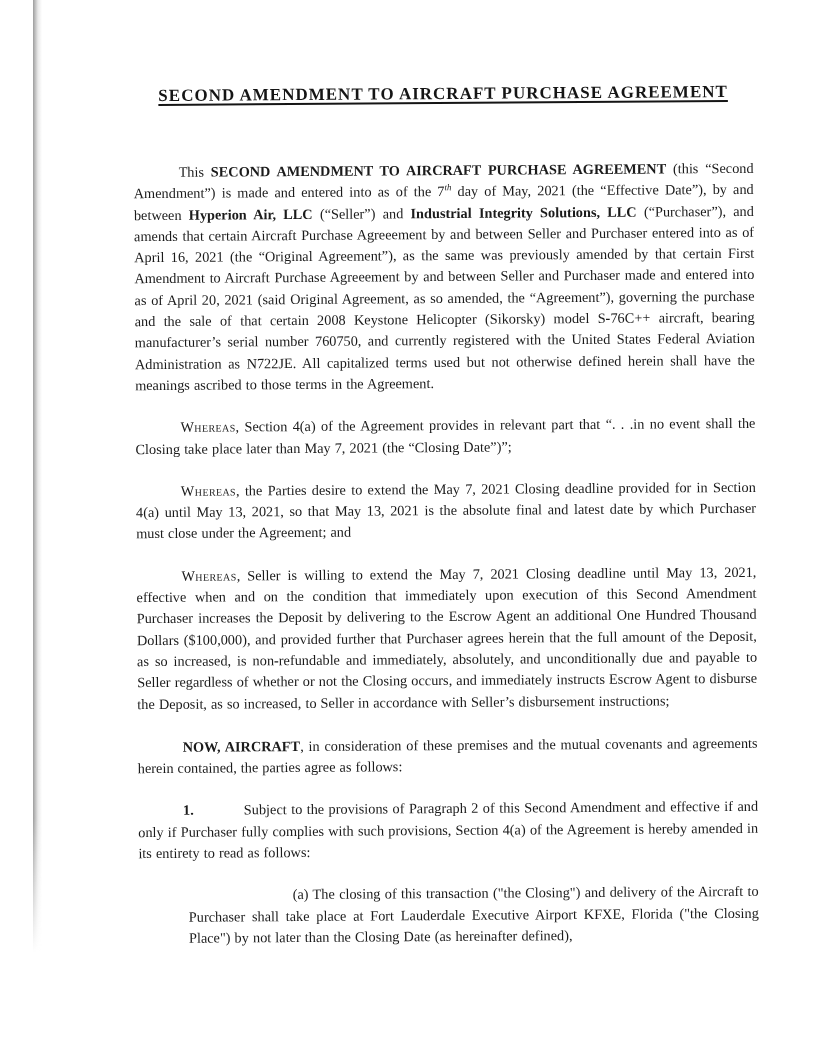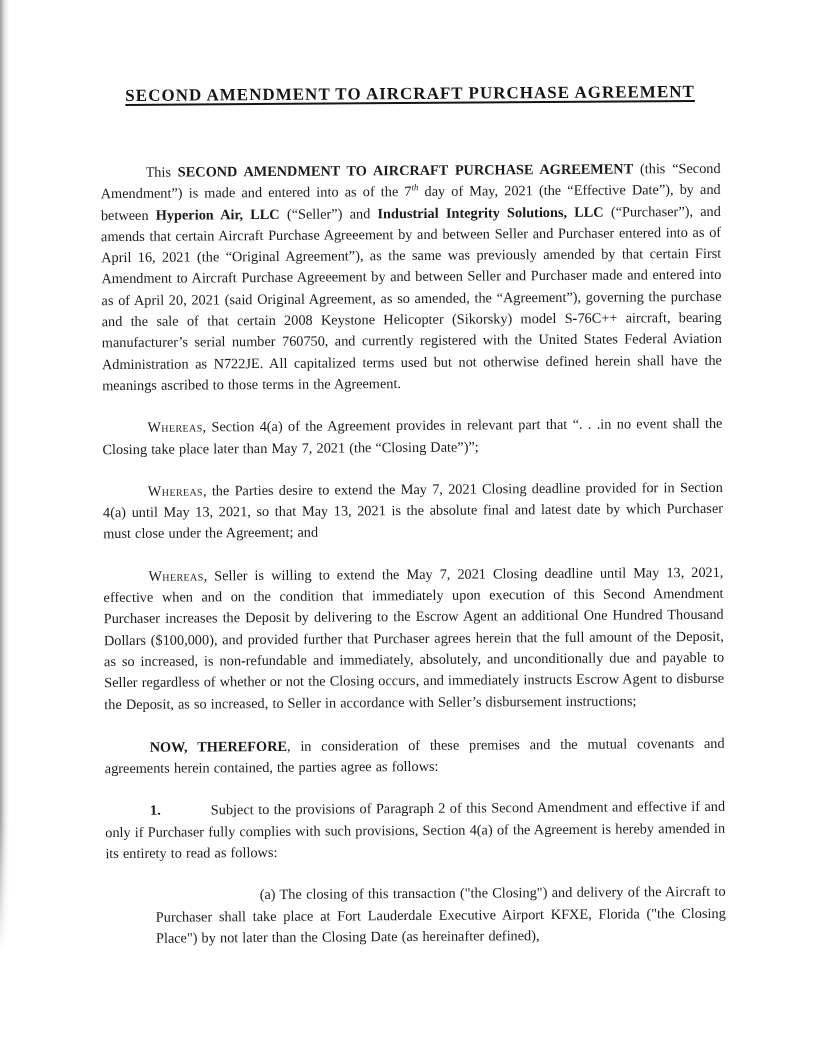--- a/index.html
+++ b/index.html
@@ -8,20 +8,21 @@
     width: 816px; height: 1056px;
     background: #ffffff;
     overflow: hidden;
   }
   .page {
     position: relative;
     width: 665px; height: 1056px;
     background: #ffffff;
     font-family: "Liberation Serif", "DejaVu Serif", serif;
     color: #1b1b1b;
+    margin-left: 33px;
   }
   
   .scan-edge {
     position: absolute;
     left: 0; top: 0;
     width: 9px; height: 952px;
     background: linear-gradient(to right, rgba(125,125,125,0.75), rgba(190,190,190,0.35) 55%, rgba(255,255,255,0));
     -webkit-mask-image: linear-gradient(to bottom, #000 0%, #000 86%, transparent 100%);
             mask-image: linear-gradient(to bottom, #000 0%, #000 86%, transparent 100%);
   }
@@ -66,18 +67,18 @@
 
 <div class="page">
   <div class="scan-edge"></div>
   <div class="content">
     <h1 class="doc-title">SECOND AMENDMENT TO AIRCRAFT PURCHASE AGREEMENT</h1>
     <div>
         <p class="para"><span class="run-normal">This </span><span class="run-bold">SECOND AMENDMENT TO AIRCRAFT PURCHASE AGREEMENT</span><span class="run-normal"> (this “Second Amendment”) is made and entered into as of the 7</span><span class="run-sup">th</span><span class="run-normal"> day of May, 2021 (the “Effective Date”), by and between </span><span class="run-bold">Hyperion Air, LLC</span><span class="run-normal"> (“Seller”) and </span><span class="run-bold">Industrial Integrity Solutions, LLC</span><span class="run-normal"> (“Purchaser”), and amends that certain Aircraft Purchase Agreeement by and between Seller and Purchaser entered into as of April 16, 2021 (the “Original Agreement”), as the same was previously amended by that certain First Amendment to Aircraft Purchase Agreeement by and between Seller and Purchaser made and entered into as of April 20, 2021 (said Original Agreement, as so amended, the “Agreement”), governing the purchase and the sale of that certain 2008 Keystone Helicopter (Sikorsky) model S-76C++ aircraft, bearing manufacturer’s serial number 760750, and currently registered with the United States Federal Aviation Administration as N722JE.  All capitalized terms used but not otherwise defined herein shall have the meanings ascribed to those terms in the Agreement.</span></p>
         <p class="para"><span class="run-boldsc">Whereas</span><span class="run-normal">, Section 4(a) of the Agreement provides in relevant part that “. . .in no event shall the Closing take place later than May 7, 2021 (the “Closing Date”)”;</span></p>
         <p class="para"><span class="run-boldsc">Whereas</span><span class="run-normal">, the Parties desire to extend the May 7, 2021 Closing deadline provided for in Section 4(a) until May 13, 2021, so that May 13, 2021 is the absolute final and latest date by which Purchaser must close under the Agreement; and</span></p>
         <p class="para"><span class="run-boldsc">Whereas</span><span class="run-normal">, Seller is willing to extend the May 7, 2021 Closing deadline until May 13, 2021, effective when and on the condition that immediately upon execution of this Second Amendment Purchaser increases the Deposit by delivering to the Escrow Agent an additional One Hundred Thousand Dollars ($100,000), and provided further that Purchaser agrees herein that the full amount of the Deposit, as so increased, is non-refundable and immediately, absolutely, and unconditionally due and payable to Seller regardless of whether or not the Closing occurs, and immediately instructs Escrow Agent to disburse the Deposit, as so increased, to Seller in accordance with Seller’s disbursement instructions;</span></p>
-        <p class="para gap"><span class="run-bold">NOW, THEREFORE</span><span class="run-normal">, in consideration of these premises and the mutual covenants and agreements herein contained, the parties agree as follows:</span></p>
+        <p class="para gap"><span class="run-bold">NOW, AIRCRAFT</span><span class="run-normal">, in consideration of these premises and the mutual covenants and agreements herein contained, the parties agree as follows:</span></p>
         <p class="para"><span class="run-bold">1.</span><span class="run-normal">    Subject to the provisions of Paragraph 2 of this Second Amendment and effective if and only if Purchaser fully complies with such provisions, Section 4(a) of the Agreement is hereby amended in its entirety to read as follows:</span></p>
         <p class="para block"><span class="run-normal">(a) The closing of this transaction ("the Closing") and delivery of the Aircraft to Purchaser shall take place at Fort Lauderdale Executive Airport KFXE, Florida ("the Closing Place") by not later than the Closing Date (as hereinafter defined),</span></p>
       </div>
   </div>
 </div>
 
 </body></html>

